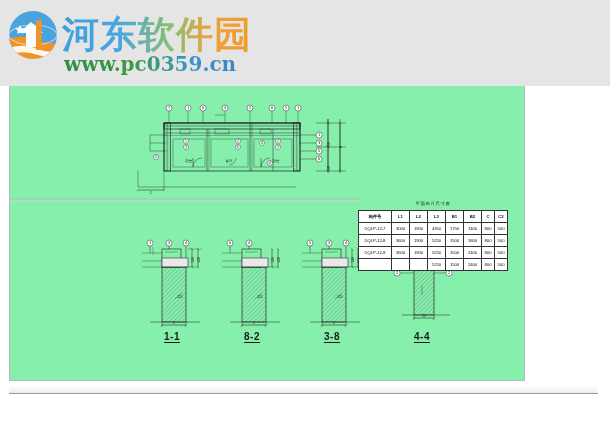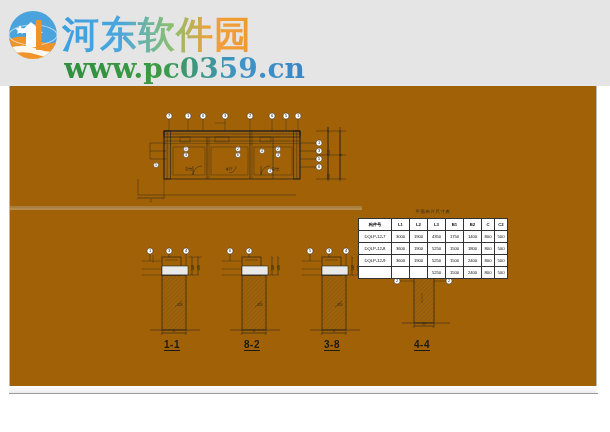--- a/index.html
+++ b/index.html
@@ -25,33 +25,33 @@
     font-family:"DejaVu Sans", sans-serif;
     font-size:37px;font-weight:700;letter-spacing:1px;
     background:linear-gradient(90deg,#3c9fe0 0%,#49a7df 30%,#8cbf6d 58%,#f0a03a 78%,#ef9a2e 100%);
     -webkit-background-clip:text;background-clip:text;
     color:transparent;-webkit-text-fill-color:transparent;
     white-space:nowrap;
   }
   #wm-url{
     position:absolute;left:64px;top:52px;
     font-family:"DejaVu Serif", serif;
-    font-size:28px;font-weight:700;letter-spacing:0px;
+    font-size:20px;font-weight:700;letter-spacing:0px;
     background:linear-gradient(90deg,#2f8f3f 0%,#3c9a44 40%,#3f94c8 72%,#3b86c4 100%);
     -webkit-background-clip:text;background-clip:text;
     color:transparent;-webkit-text-fill-color:transparent;
     white-space:nowrap;
   }
 
   
   #page-frame{
-    position:absolute;left:9px;top:84px;width:588px;height:305px;
+    position:absolute;left:9px;top:76px;width:516px;height:305px;
     border:1px solid #b9b9b9;
     border-top:1px solid #c9c9c9;
-    background:#a16207;
+    background:#86efac;
     box-sizing:border-box;
   }
   #page-bottom-shade{
     position:absolute;left:9px;top:386px;width:588px;height:8px;
     background:linear-gradient(180deg,#ffffff 0%,#f4f4f4 55%,#e6e6e6 100%);
     z-index:5;
   }
   #page-edge{
     position:absolute;left:9px;top:393px;width:589px;height:1px;
     background:#9a9a9a;z-index:6;

